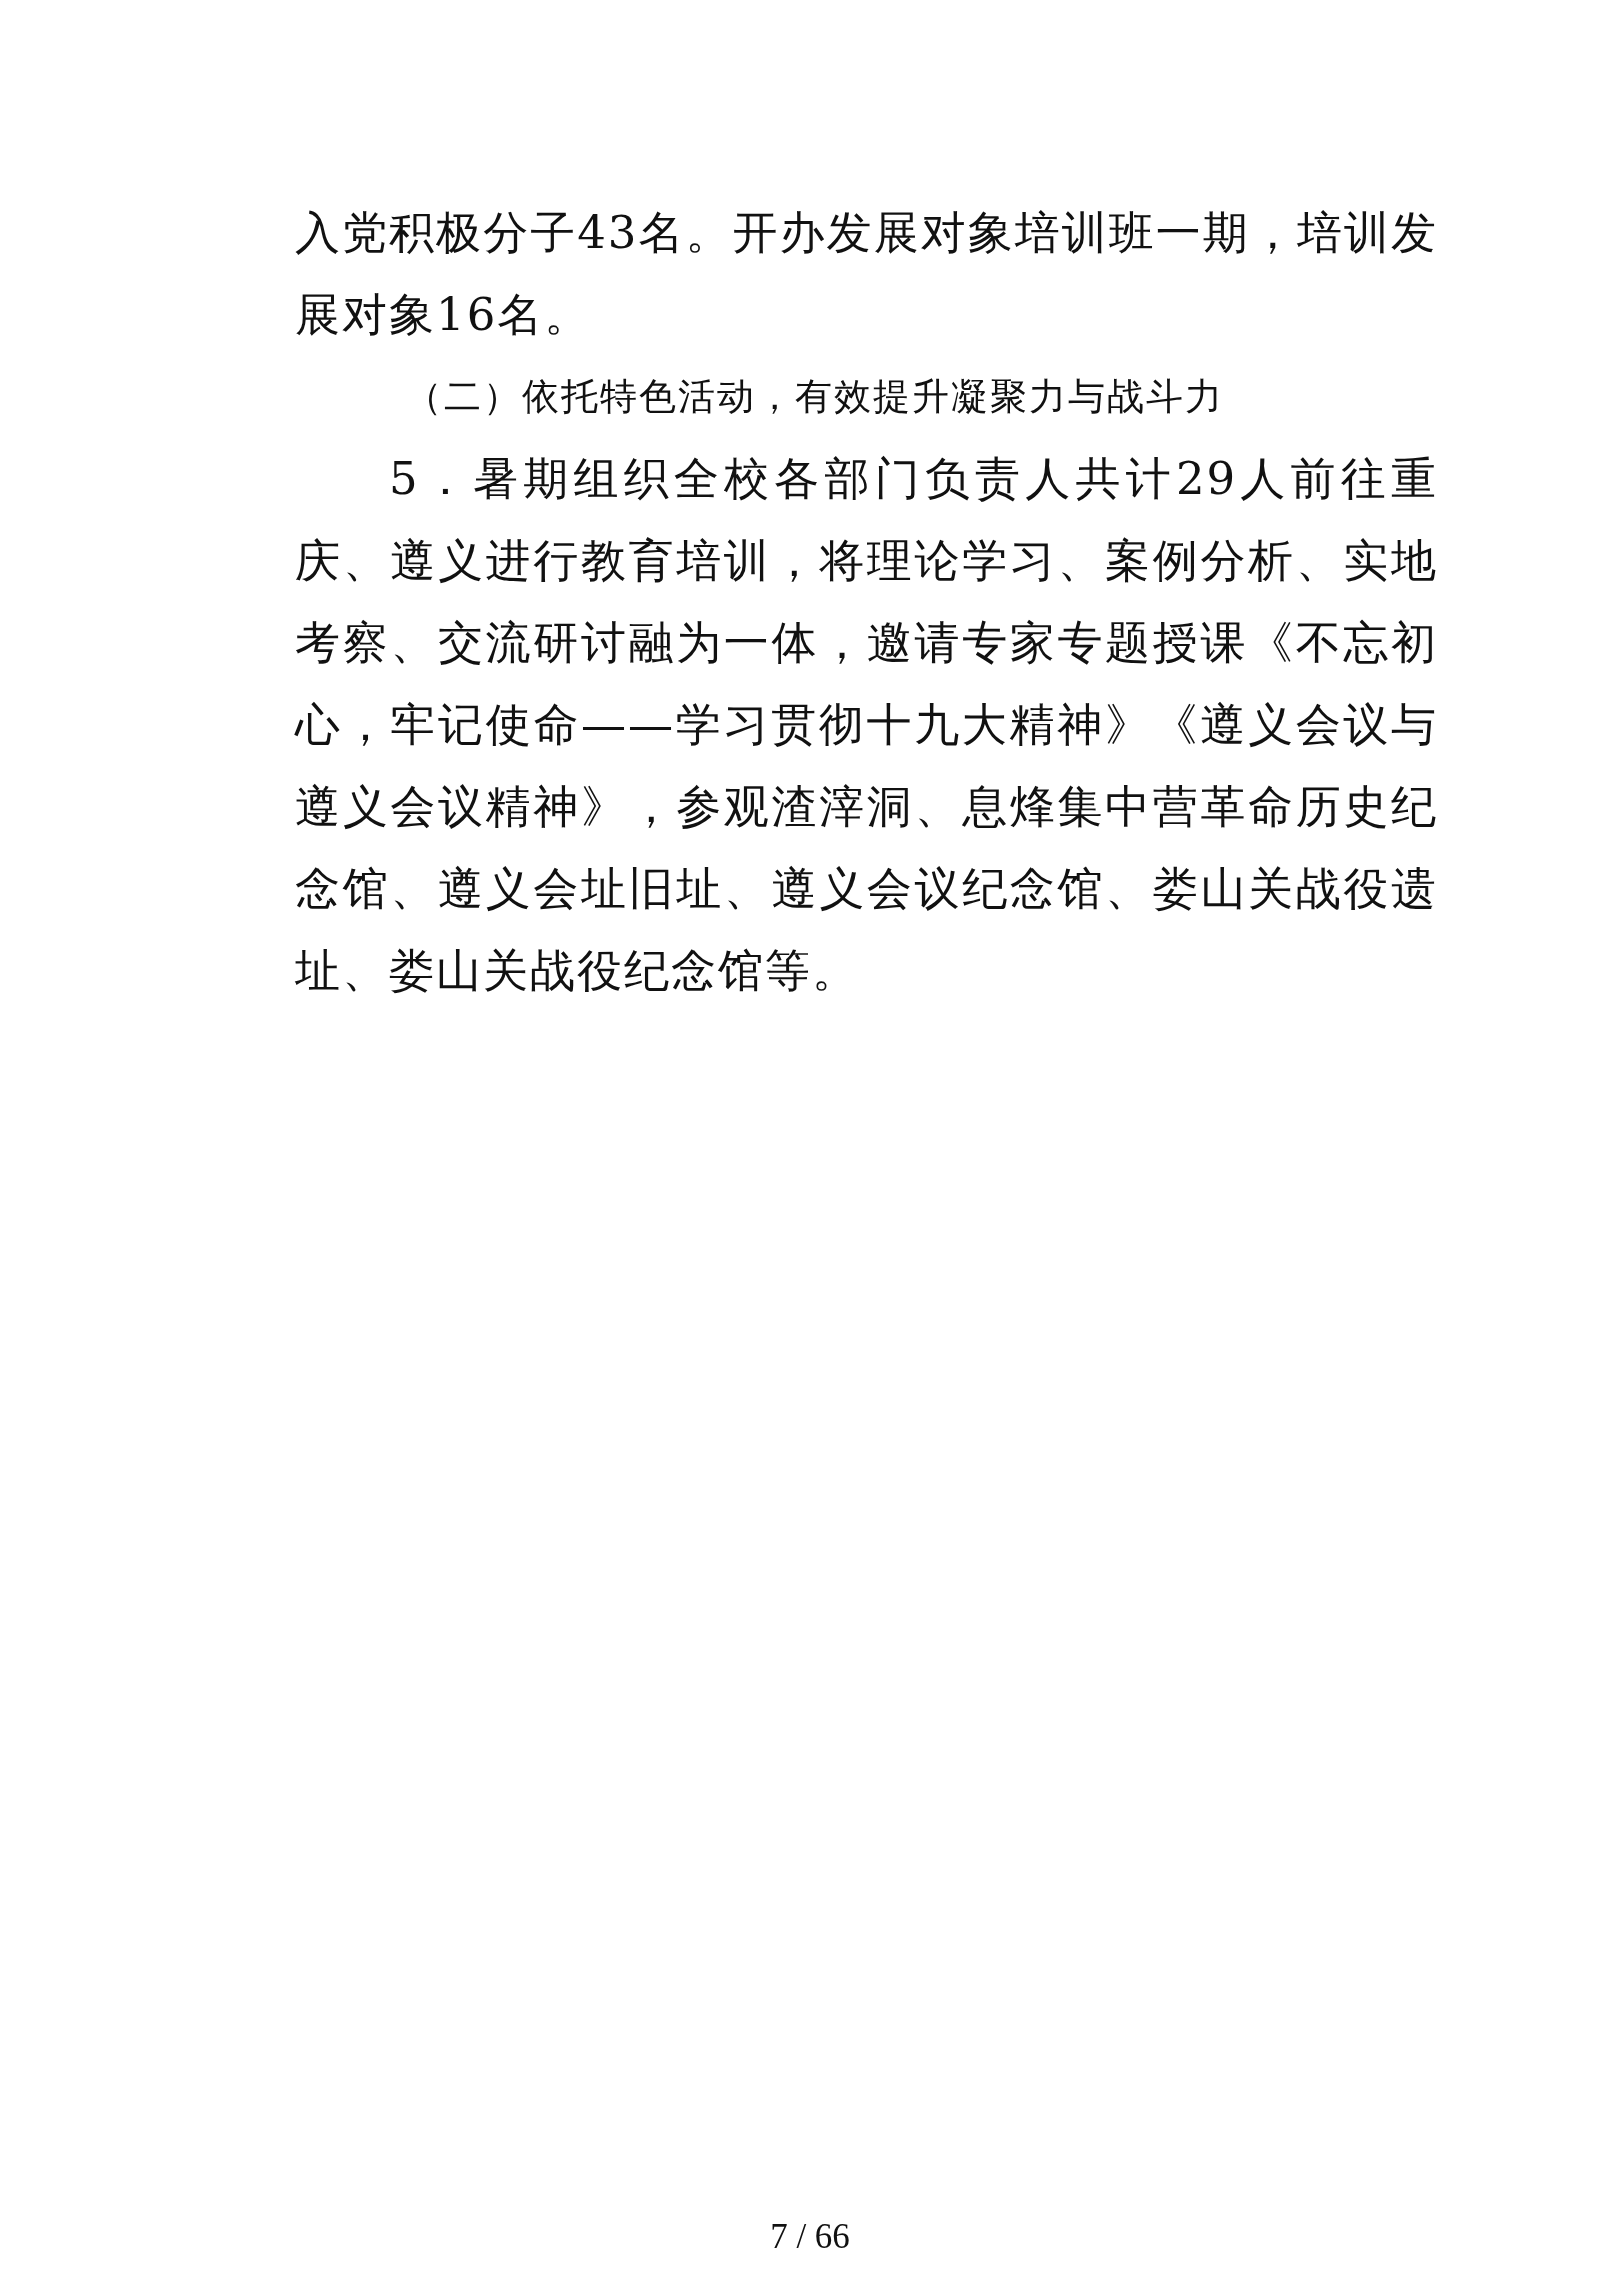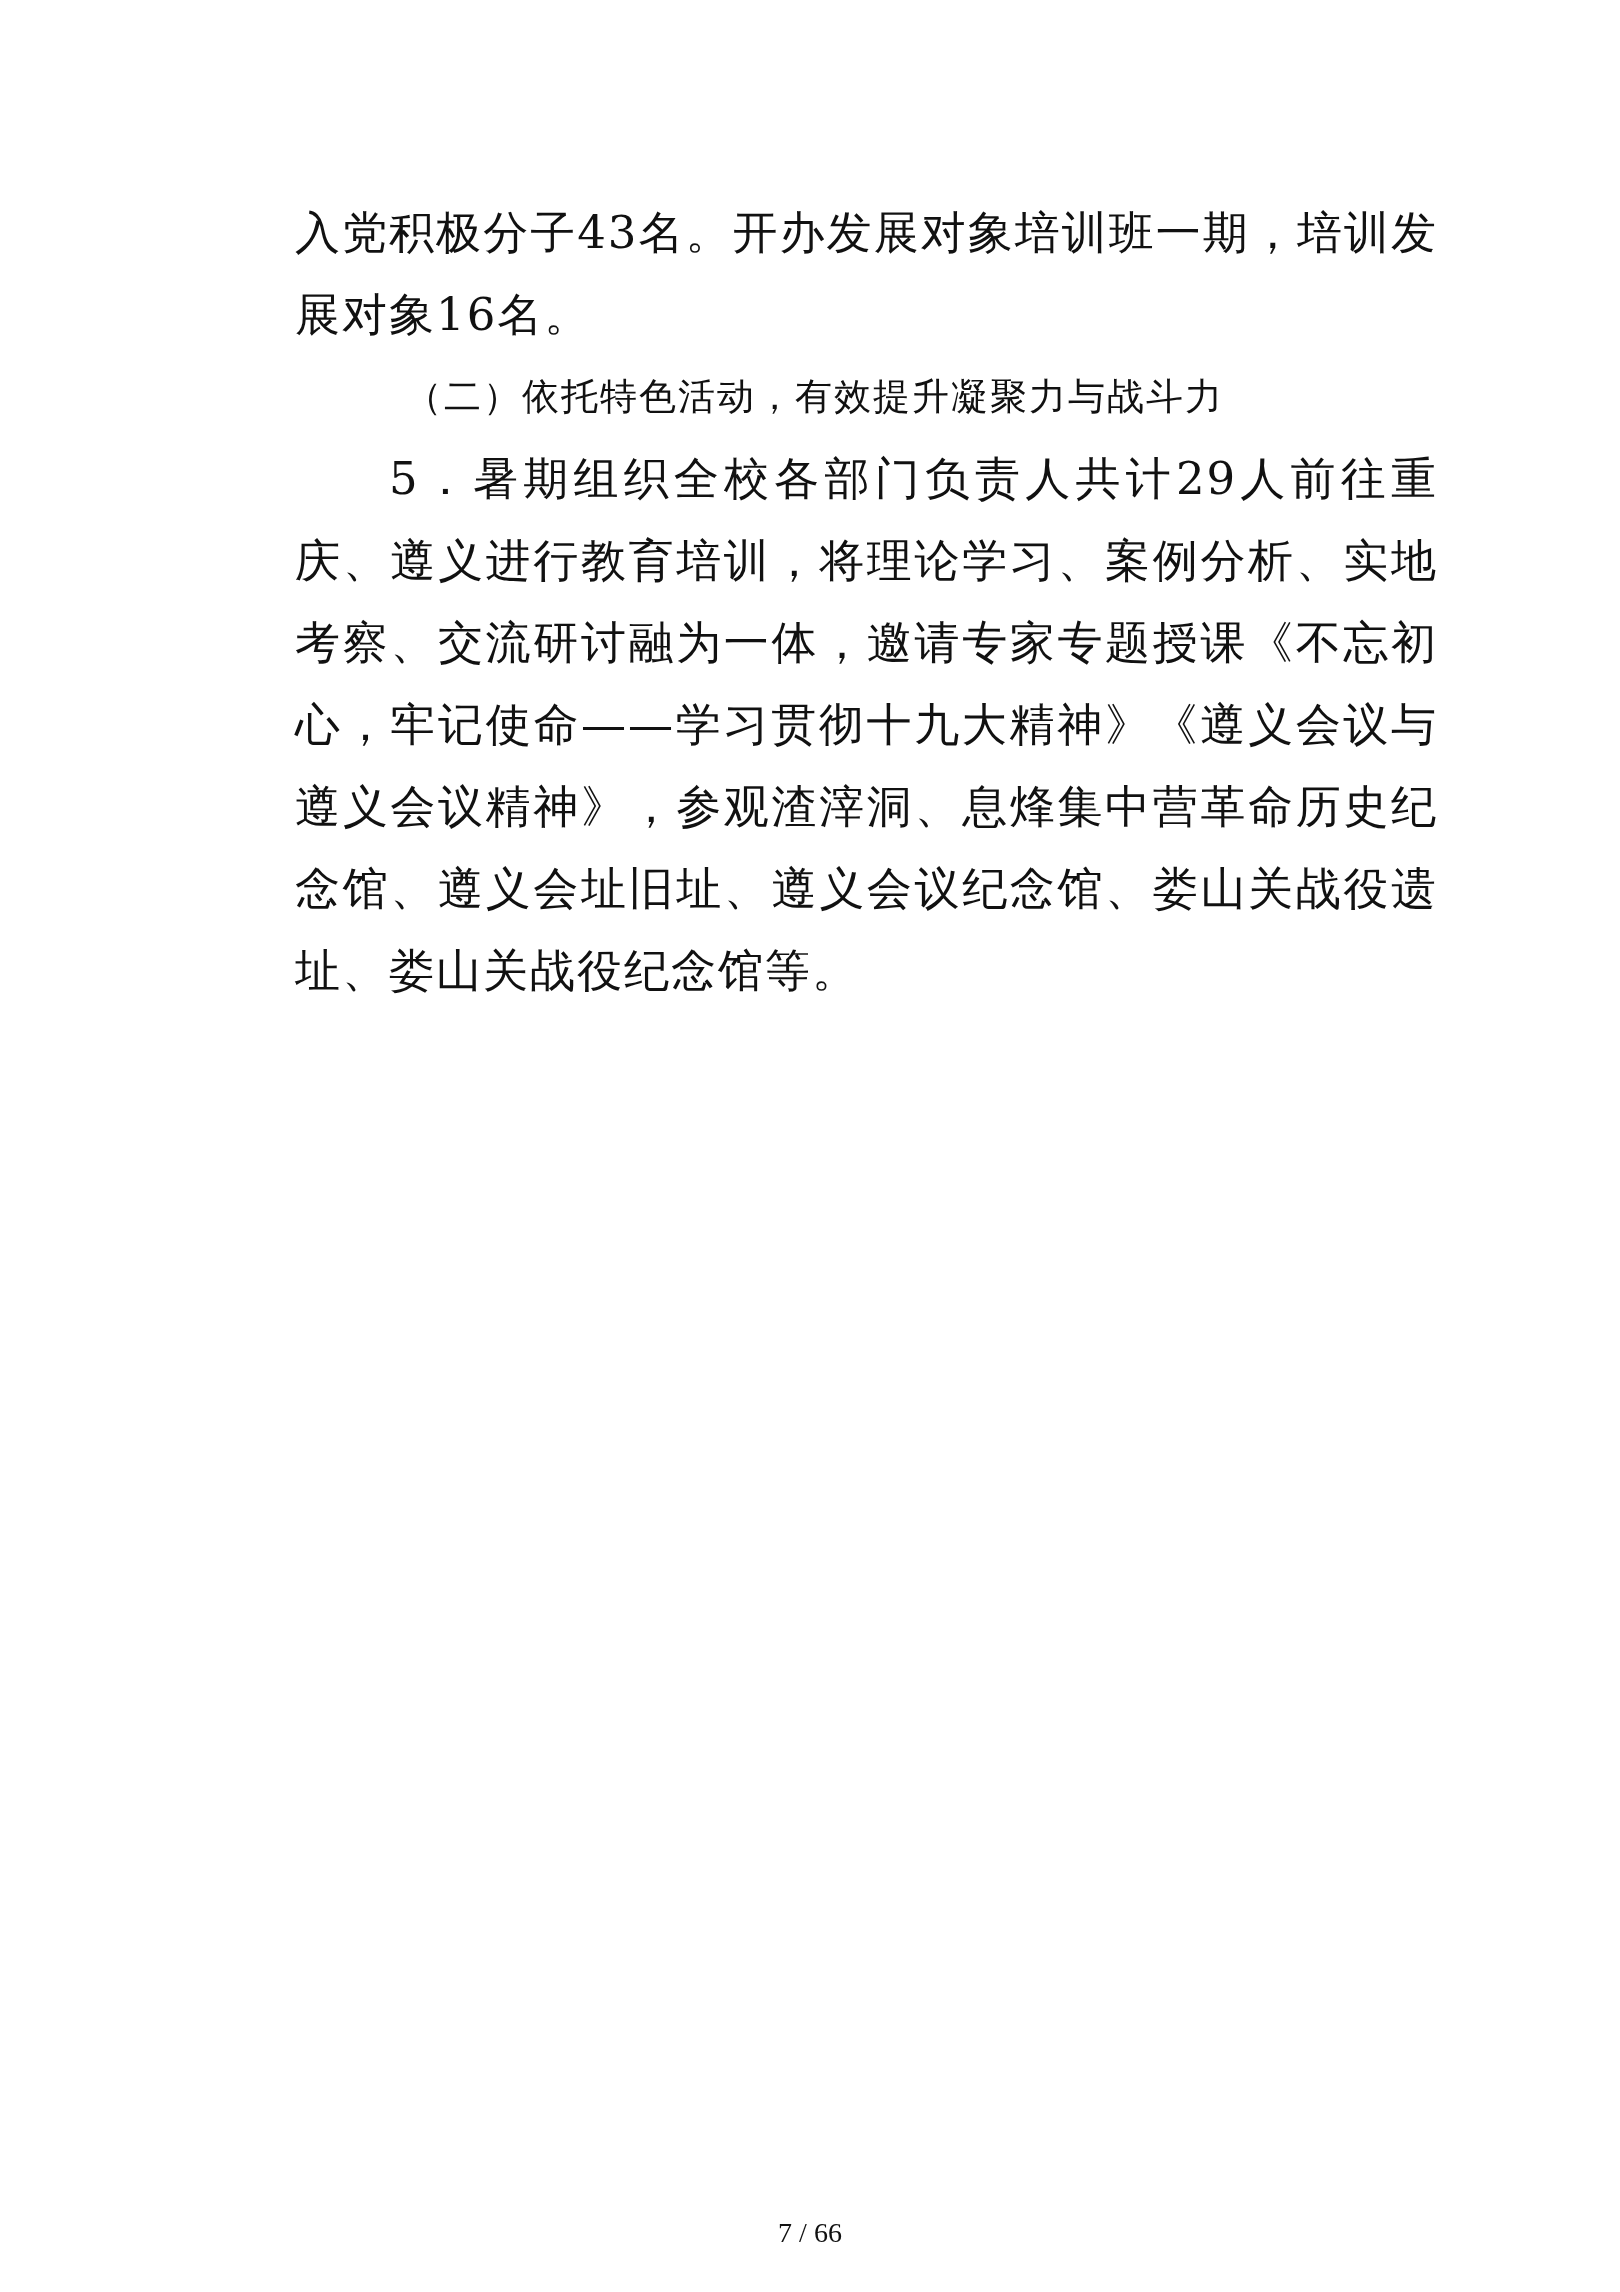--- a/index.html
+++ b/index.html
@@ -41,21 +41,21 @@
       letter-spacing: 2px;
       padding-left: 110px;
     }
     .footer {
       position: absolute;
       left: 0;
       width: 1620px;
       top: 2217px;
       text-align: center;
       font-family: "Liberation Serif", "DejaVu Serif", serif;
-      font-size: 28px;
+      font-size: 35px;
       color: #111111;
     }
   </style>
 </head>
 <body>
 
 <div class="page">
   <p class="para">入党积极分子43名。开办发展对象培训班一期，培训发展对象16名。</p>
   <p class="heading">（二）依托特色活动，有效提升凝聚力与战斗力</p>
   <p class="para indent">5．暑期组织全校各部门负责人共计29人前往重庆、遵义进行教育培训，将理论学习、案例分析、实地考察、交流研讨融为一体，邀请专家专题授课《不忘初心，牢记使命——学习贯彻十九大精神》《遵义会议与遵义会议精神》，参观渣滓洞、息烽集中营革命历史纪念馆、遵义会址旧址、遵义会议纪念馆、娄山关战役遗址、娄山关战役纪念馆等。</p>

